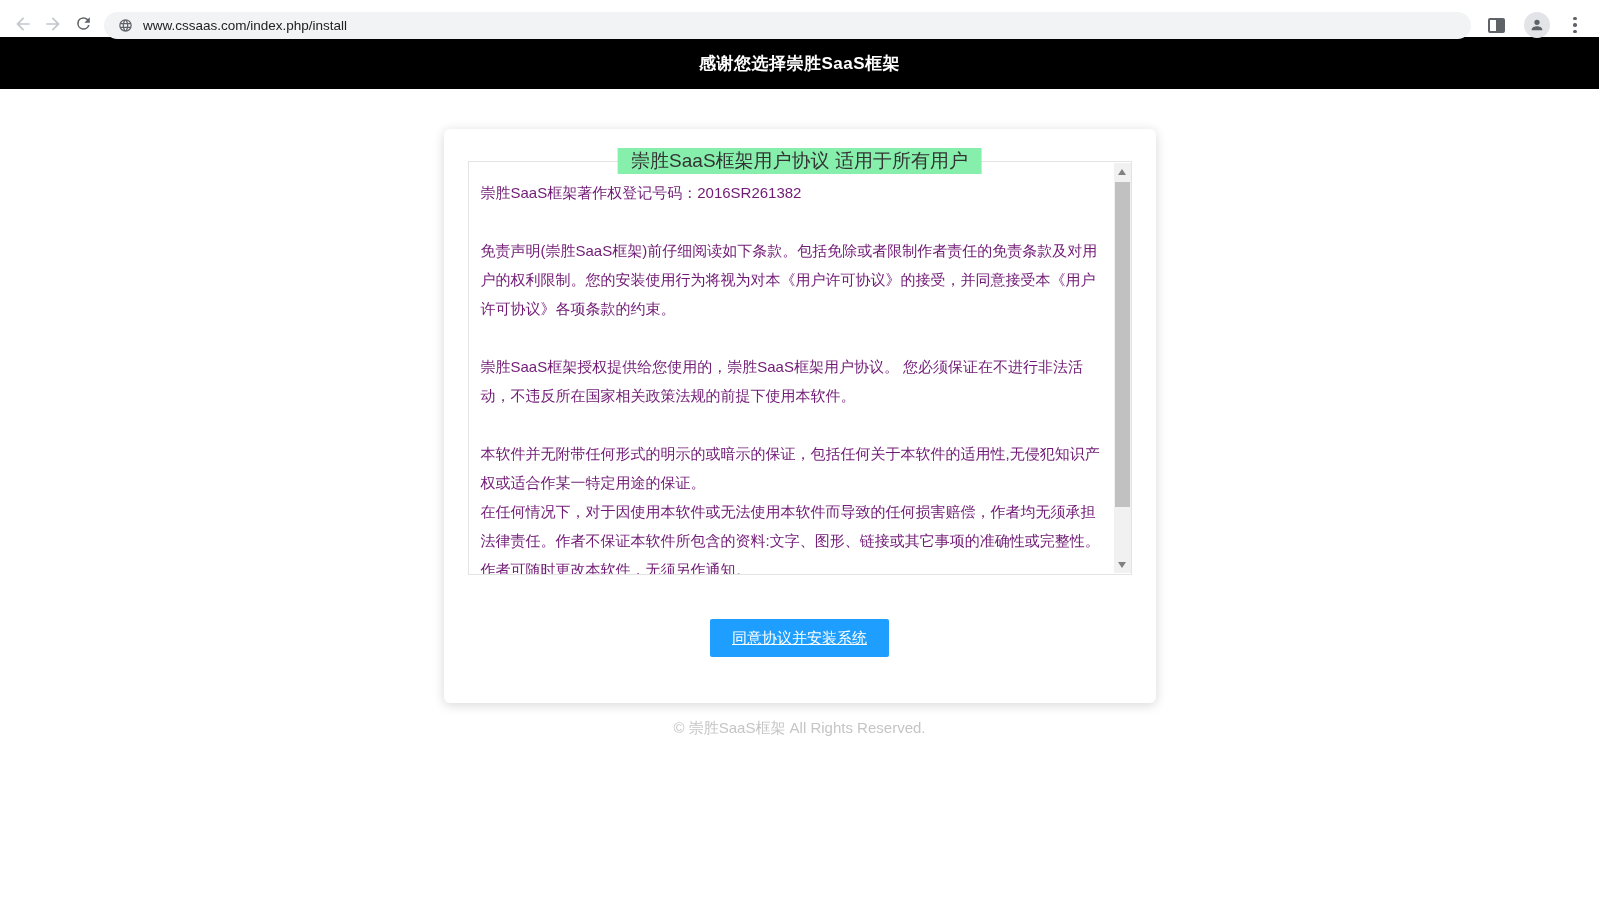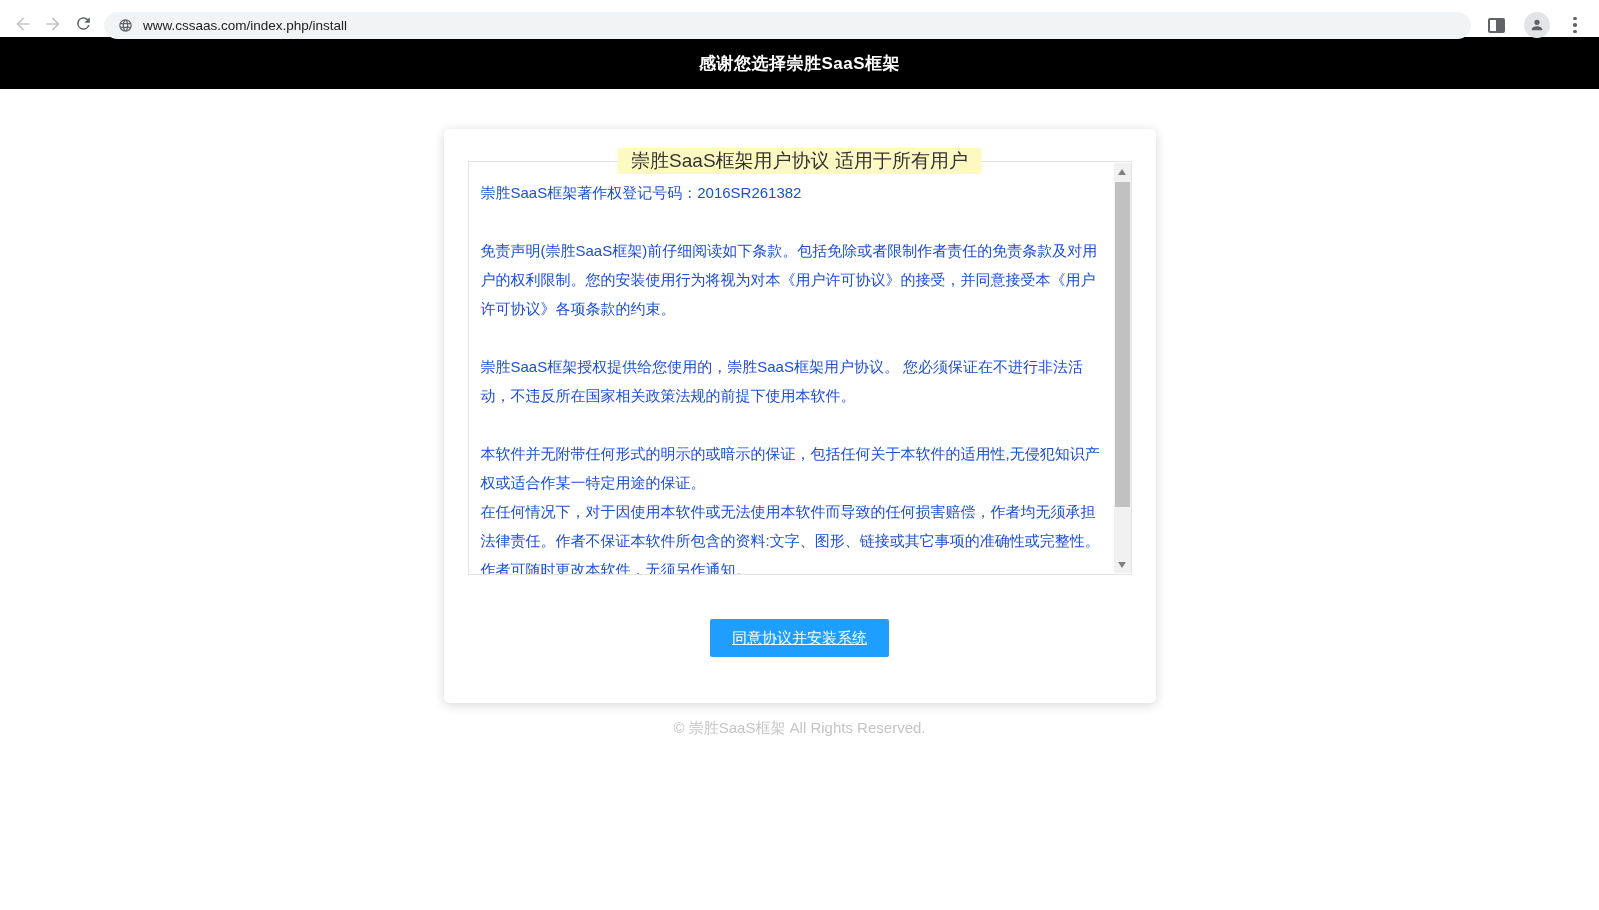--- a/index.html
+++ b/index.html
@@ -23,24 +23,24 @@
 
   
   .page-header { height: 52px; background: #000; display: flex; align-items: center; justify-content: center; }
   .page-header h1 { color: #fff; font-size: 17px; font-weight: bold; letter-spacing: 0.5px; }
 
   .card { width: 712px; margin: 40px auto 0; background: #fff; border-radius: 6px;
     box-shadow: 0 2px 12px rgba(0,0,0,0.16); padding: 32px 24px 46px; }
 
   .license-box { position: relative; border: 1px solid #e3e3e3; }
   .license-legend { position: absolute; top: -14px; left: 50%; transform: translateX(-50%);
-    background: #fef9c3; padding: 0 14px; font-size: 19px; color: #333; white-space: nowrap; }
+    background: #86efac; padding: 0 14px; font-size: 19px; color: #333; white-space: nowrap; }
 
   .license-scroll { height: 412px; overflow: hidden; margin-right: 17px; padding: 16px 6px 10px 12px;
-    font-size: 15px; color: #1d4ed8; line-height: 29px; }
+    font-size: 15px; color: #701a75; line-height: 29px; }
   .license-line { word-break: break-all; }
   .license-line.blank { height: 29px; }
 
   
   .scrollbar { position: absolute; top: 1px; right: 0; bottom: 1px; width: 17px; background: #f1f1f1; }
   .sb-btn { position: absolute; left: 0; width: 17px; height: 17px; display: flex;
     align-items: center; justify-content: center; }
   .sb-up { top: 0; } .sb-down { bottom: 0; }
   .tri-up { width: 0; height: 0; border-left: 4.5px solid transparent; border-right: 4.5px solid transparent;
     border-bottom: 6px solid #808080; }

